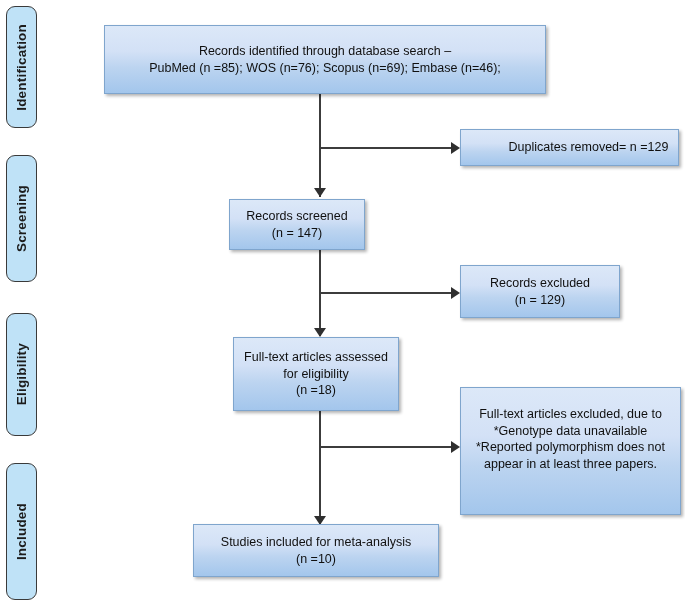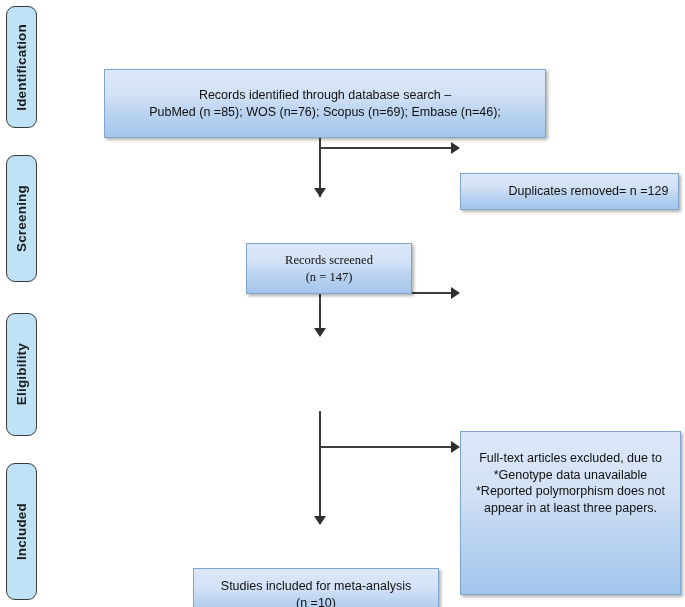--- a/index.html
+++ b/index.html
@@ -36,21 +36,20 @@
     position:absolute;
     box-sizing:border-box;
     border:1px solid #7fa5cd;
     background:linear-gradient(to bottom,#dce8f8 0%,#d3e1f6 38%,#bcd4f0 62%,#a3c6ec 100%);
     box-shadow:2px 2px 3px rgba(0,0,0,.30);
     display:flex;align-items:center;justify-content:center;
     text-align:center;
     color:#101010;
     font-size:12.5px;
     line-height:16.5px;
-    margin-top:44px;
   }
   .box .txt{padding:0 8px;white-space:pre-line;}
   .box.topalign{align-items:flex-start;}
   .box.topalign .txt{padding-top:18px;}
 
   
   .vline{position:absolute;width:2px;background:#3c3c3c;}
   .hline{position:absolute;height:1.6px;background:#3c3c3c;}
   .arrow-down{
     position:absolute;width:0;height:0;
@@ -103,28 +102,37 @@
 
   <div class="box" style="left:104px;top:25px;width:442px;height:69px;">
     <div class="txt">Records identified through database search –
 PubMed (n =85); WOS (n=76); Scopus (n=69); Embase (n=46);</div>
   </div>
 
   <div class="box" style="left:460px;top:129px;width:219px;height:37px;padding-left:38px;">
     <div class="txt">Duplicates removed= n =129</div>
   </div>
 
-  <div class="box" style="left:246px;top:199px;width:166px;height:51px;font-family:Liberation Serif, serif;">
+  <div class="box" style="left:229px;top:199px;width:136px;height:51px;">
     <div class="txt">Records screened
 (n = 147)</div>
   </div>
 
+  <div class="box" style="left:460px;top:265px;width:160px;height:53px;">
+    <div class="txt">Records excluded
+(n = 129)</div>
+  </div>
 
+  <div class="box" style="left:233px;top:337px;width:166px;height:74px;">
+    <div class="txt">Full-text articles assessed
+for eligibility
+(n =18)</div>
+  </div>
 
-  <div class="box topalign" style="left:460px;top:387px;width:221px;height:164px;">
+  <div class="box topalign" style="left:460px;top:387px;width:221px;height:128px;">
     <div class="txt">Full-text articles excluded, due to
 *Genotype data unavailable
 *Reported polymorphism does not
 appear in at least three papers.</div>
   </div>
 
   <div class="box" style="left:193px;top:524px;width:246px;height:53px;justify-content:center;">
     <div class="txt">Studies included for meta-analysis
 (n =10)</div>
   </div>

